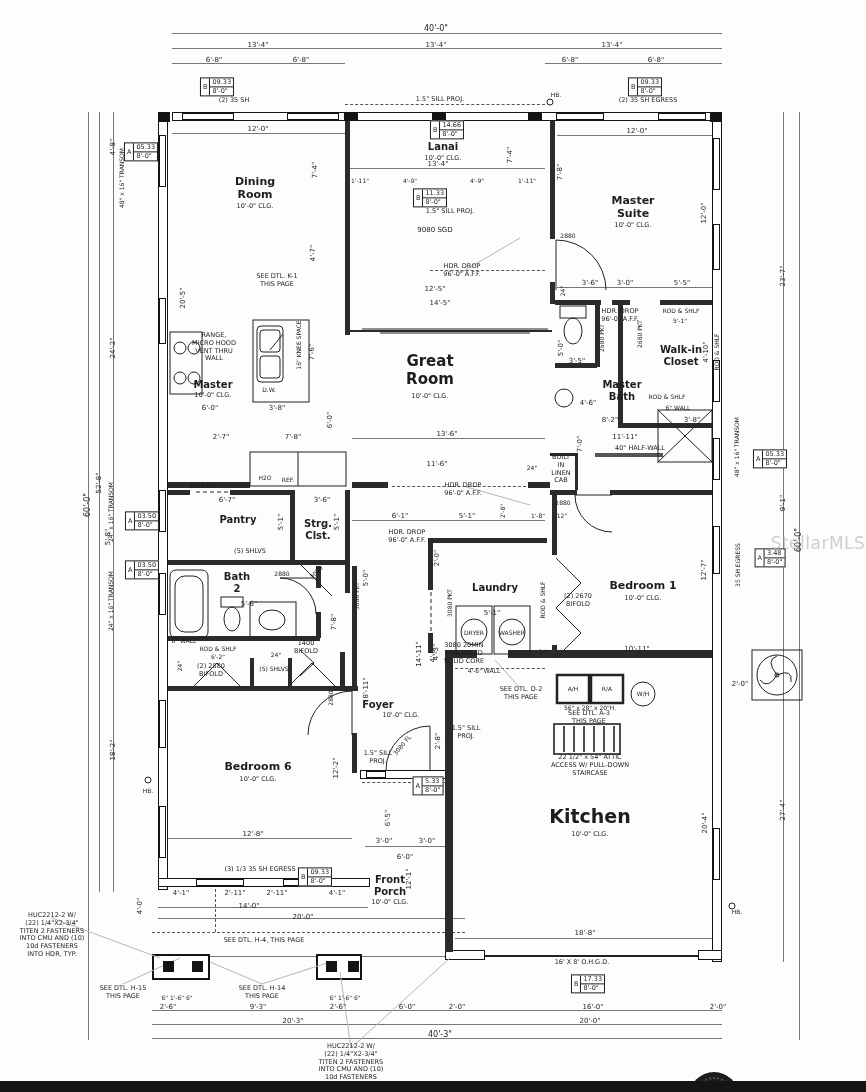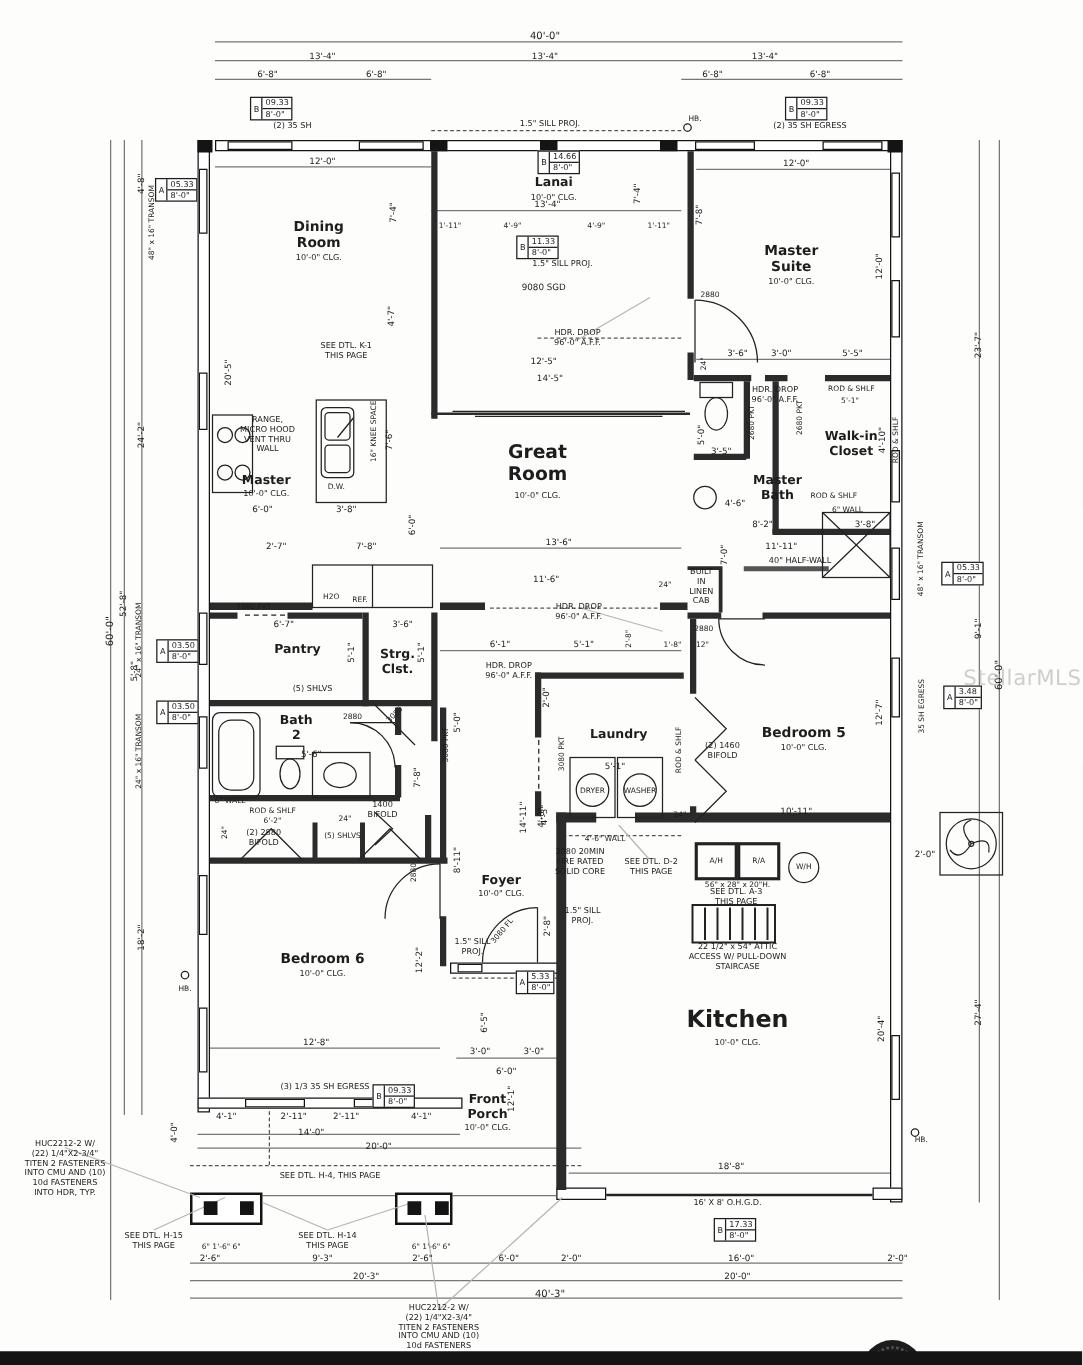--- a/index.html
+++ b/index.html
@@ -470,25 +470,25 @@
   <div class="lb room" style="left:681px;top:356px">Walk-in
 Closet</div>
   <div class="lb room" style="left:622px;top:391px">Master
 Bath</div>
   <div class="lb room" style="left:238px;top:520px">Pantry</div>
   <div class="lb room" style="left:318px;top:530px">Strg.
 Clst.</div>
   <div class="lb room" style="left:237px;top:583px">Bath
 2</div>
   <div class="lb room" style="left:495px;top:588px">Laundry</div>
-  <div class="lb room r11" style="left:643px;top:586px">Bedroom 5</div>
+  <div class="lb room r11" style="left:643px;top:586px">Bedroom 1</div>
   <span class="lb clg" style="left:643px;top:599px">10'-0" CLG.</span>
   <div class="lb room r11" style="left:258px;top:767px">Bedroom 6</div>
   <span class="lb clg" style="left:258px;top:780px">10'-0" CLG.</span>
-  <div class="lb room" style="left:401px;top:705px">Foyer</div>
+  <div class="lb room" style="left:378px;top:705px">Foyer</div>
   <span class="lb clg" style="left:401px;top:716px">10'-0" CLG.</span>
   <div class="lb room r19" style="left:590px;top:816px">Kitchen</div>
   <span class="lb clg" style="left:590px;top:835px">10'-0" CLG.</span>
   <div class="lb room" style="left:390px;top:886px">Front
 Porch</div>
   <span class="lb clg" style="left:390px;top:903px">10'-0" CLG.</span>
 
   <span class="lb" style="left:258px;top:129px">12'-0"</span>
   <span class="lb v" style="left:315px;top:170px">7'-4"</span>
   <span class="lb v" style="left:313px;top:253px">4'-7"</span>
@@ -592,26 +592,26 @@
   <span class="lb v" style="left:437px;top:558px">2'-0"</span>
   <span class="lb v" style="left:436px;top:652px">4'-3"</span>
   <span class="lb s6" style="left:544px;top:652px">24"</span>
   <span class="lb s6" style="left:538px;top:516px">1'-8"</span>
   <span class="lb s6" style="left:562px;top:516px">12"</span>
   <span class="lb v s6" style="left:503px;top:511px">2'-8"</span>
   <span class="lb s6" style="left:474px;top:633px">DRYER</span>
   <span class="lb s6" style="left:512px;top:633px">WASHER</span>
   <span class="lb v" style="left:704px;top:570px">12'-7"</span>
   <span class="lb" style="left:637px;top:649px">10'-11"</span>
-  <span class="lb note" style="left:578px;top:601px">(2) 1460
+  <span class="lb note" style="left:578px;top:601px">(2) 2670
 BIFOLD</span>
   <span class="lb v s6" style="left:543px;top:600px">ROD &amp; SHLF</span>
   <span class="lb s6" style="left:563px;top:503px">2880</span>
 
-  <span class="lb note" style="left:464px;top:690px">3080 20MIN
+  <span class="lb note" style="left:464px;top:654px">3080 20MIN
 FIRE RATED
 SOLID CORE</span>
   <span class="lb note" style="left:521px;top:694px">SEE DTL. D-2
 THIS PAGE</span>
   <span class="lb s6" style="left:573px;top:689px">A/H</span>
   <span class="lb s6" style="left:607px;top:689px">R/A</span>
   <span class="lb s6" style="left:643px;top:694px">W/H</span>
   <span class="lb s6" style="left:590px;top:708px">56" x 28" x 20"H.</span>
   <span class="lb note" style="left:589px;top:718px">SEE DTL. A-3
 THIS PAGE</span>

